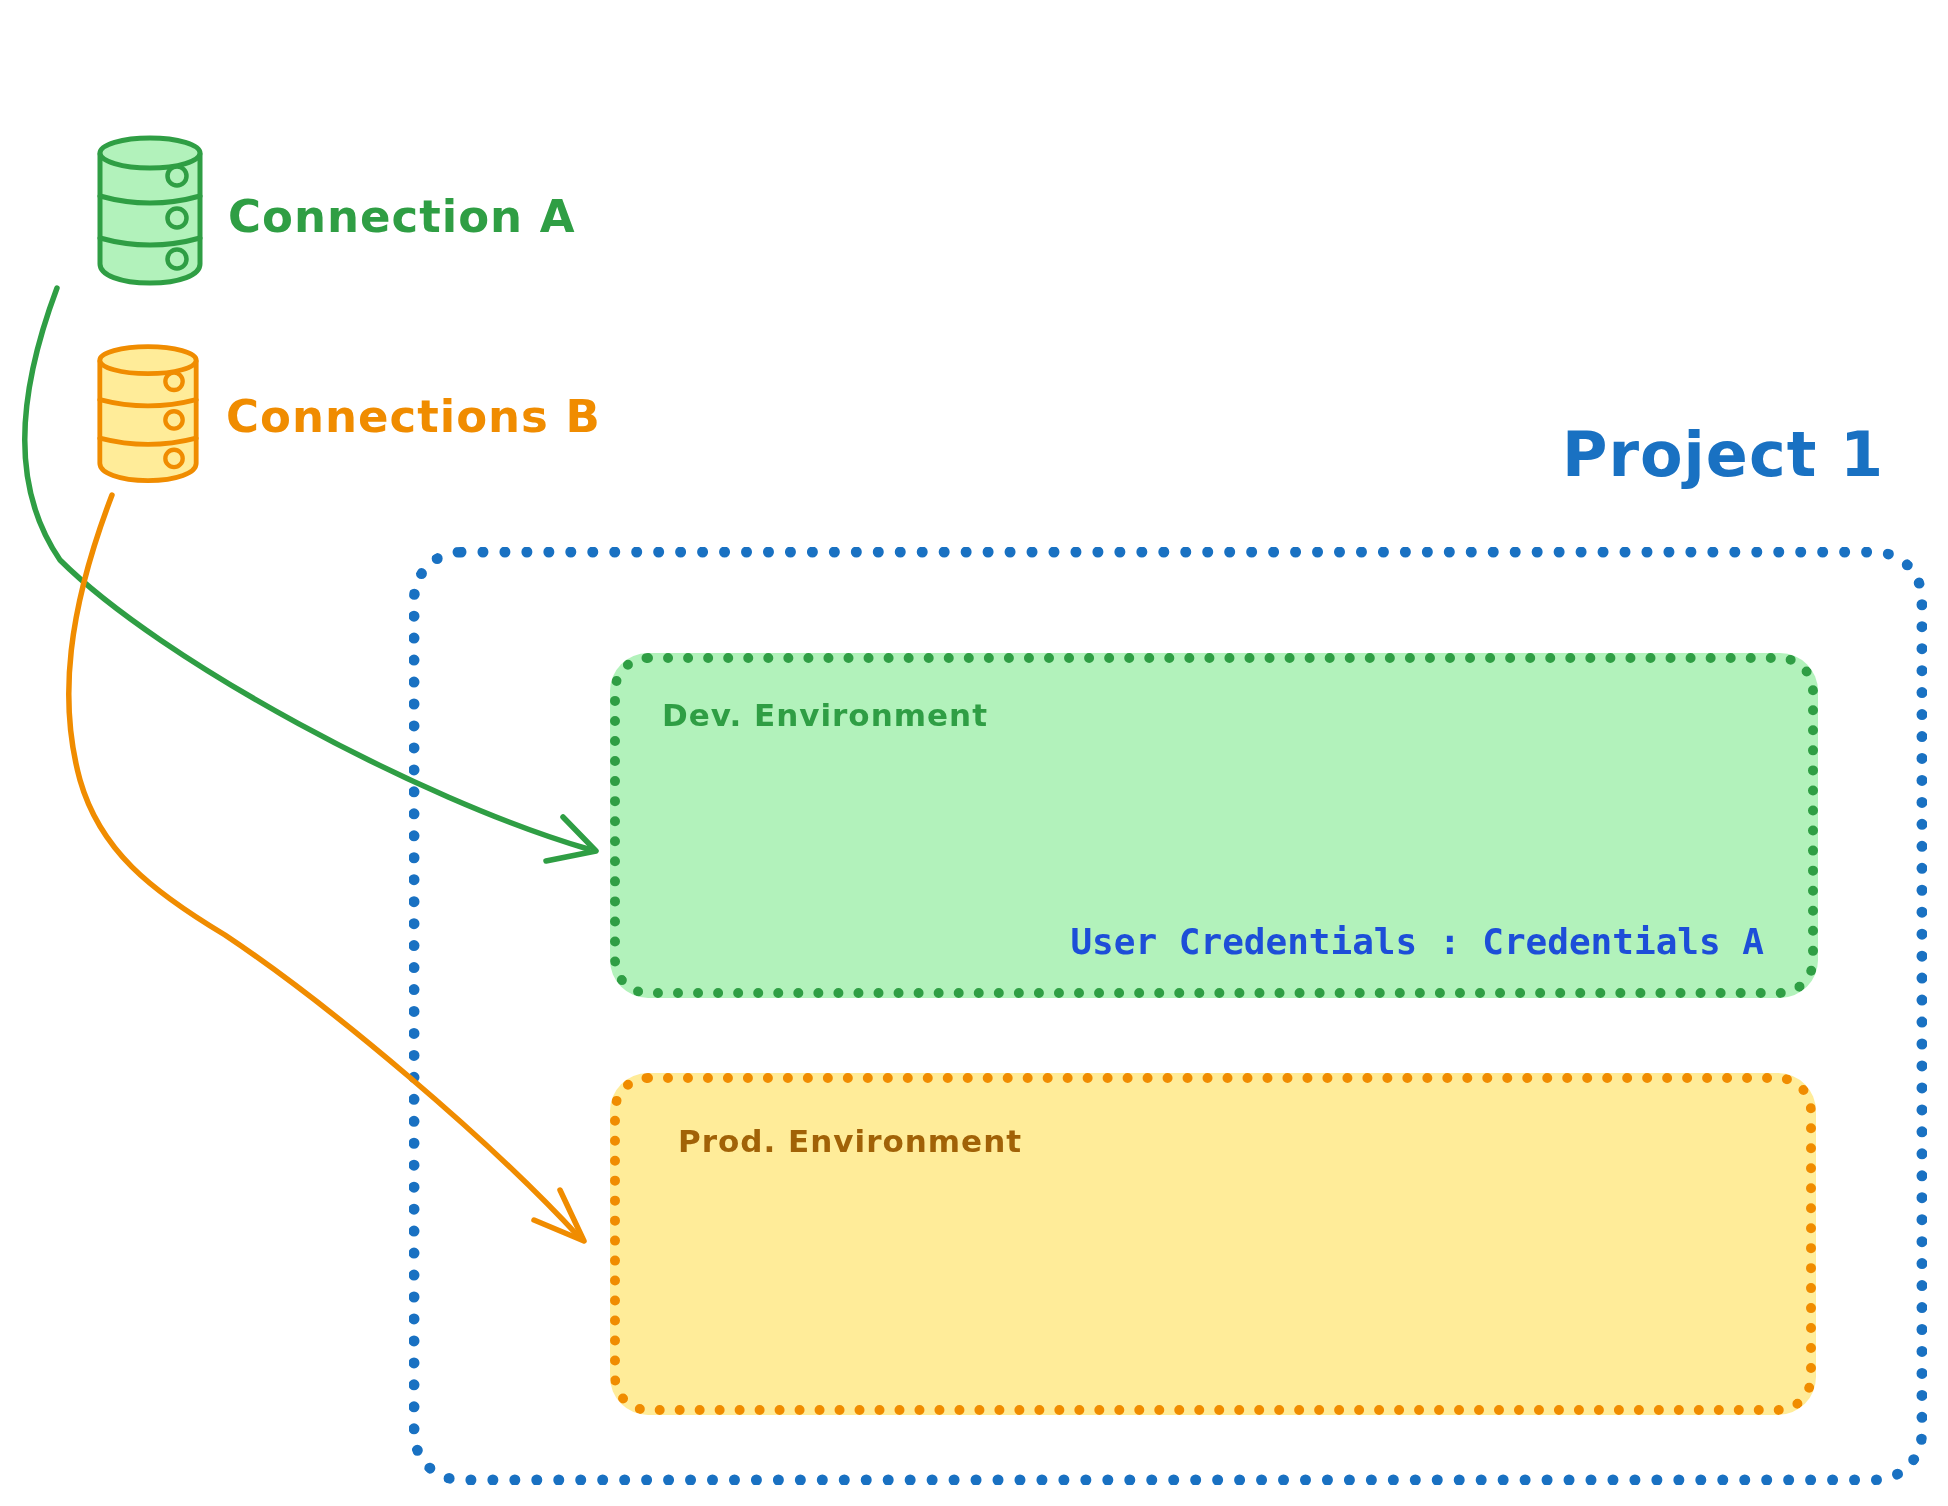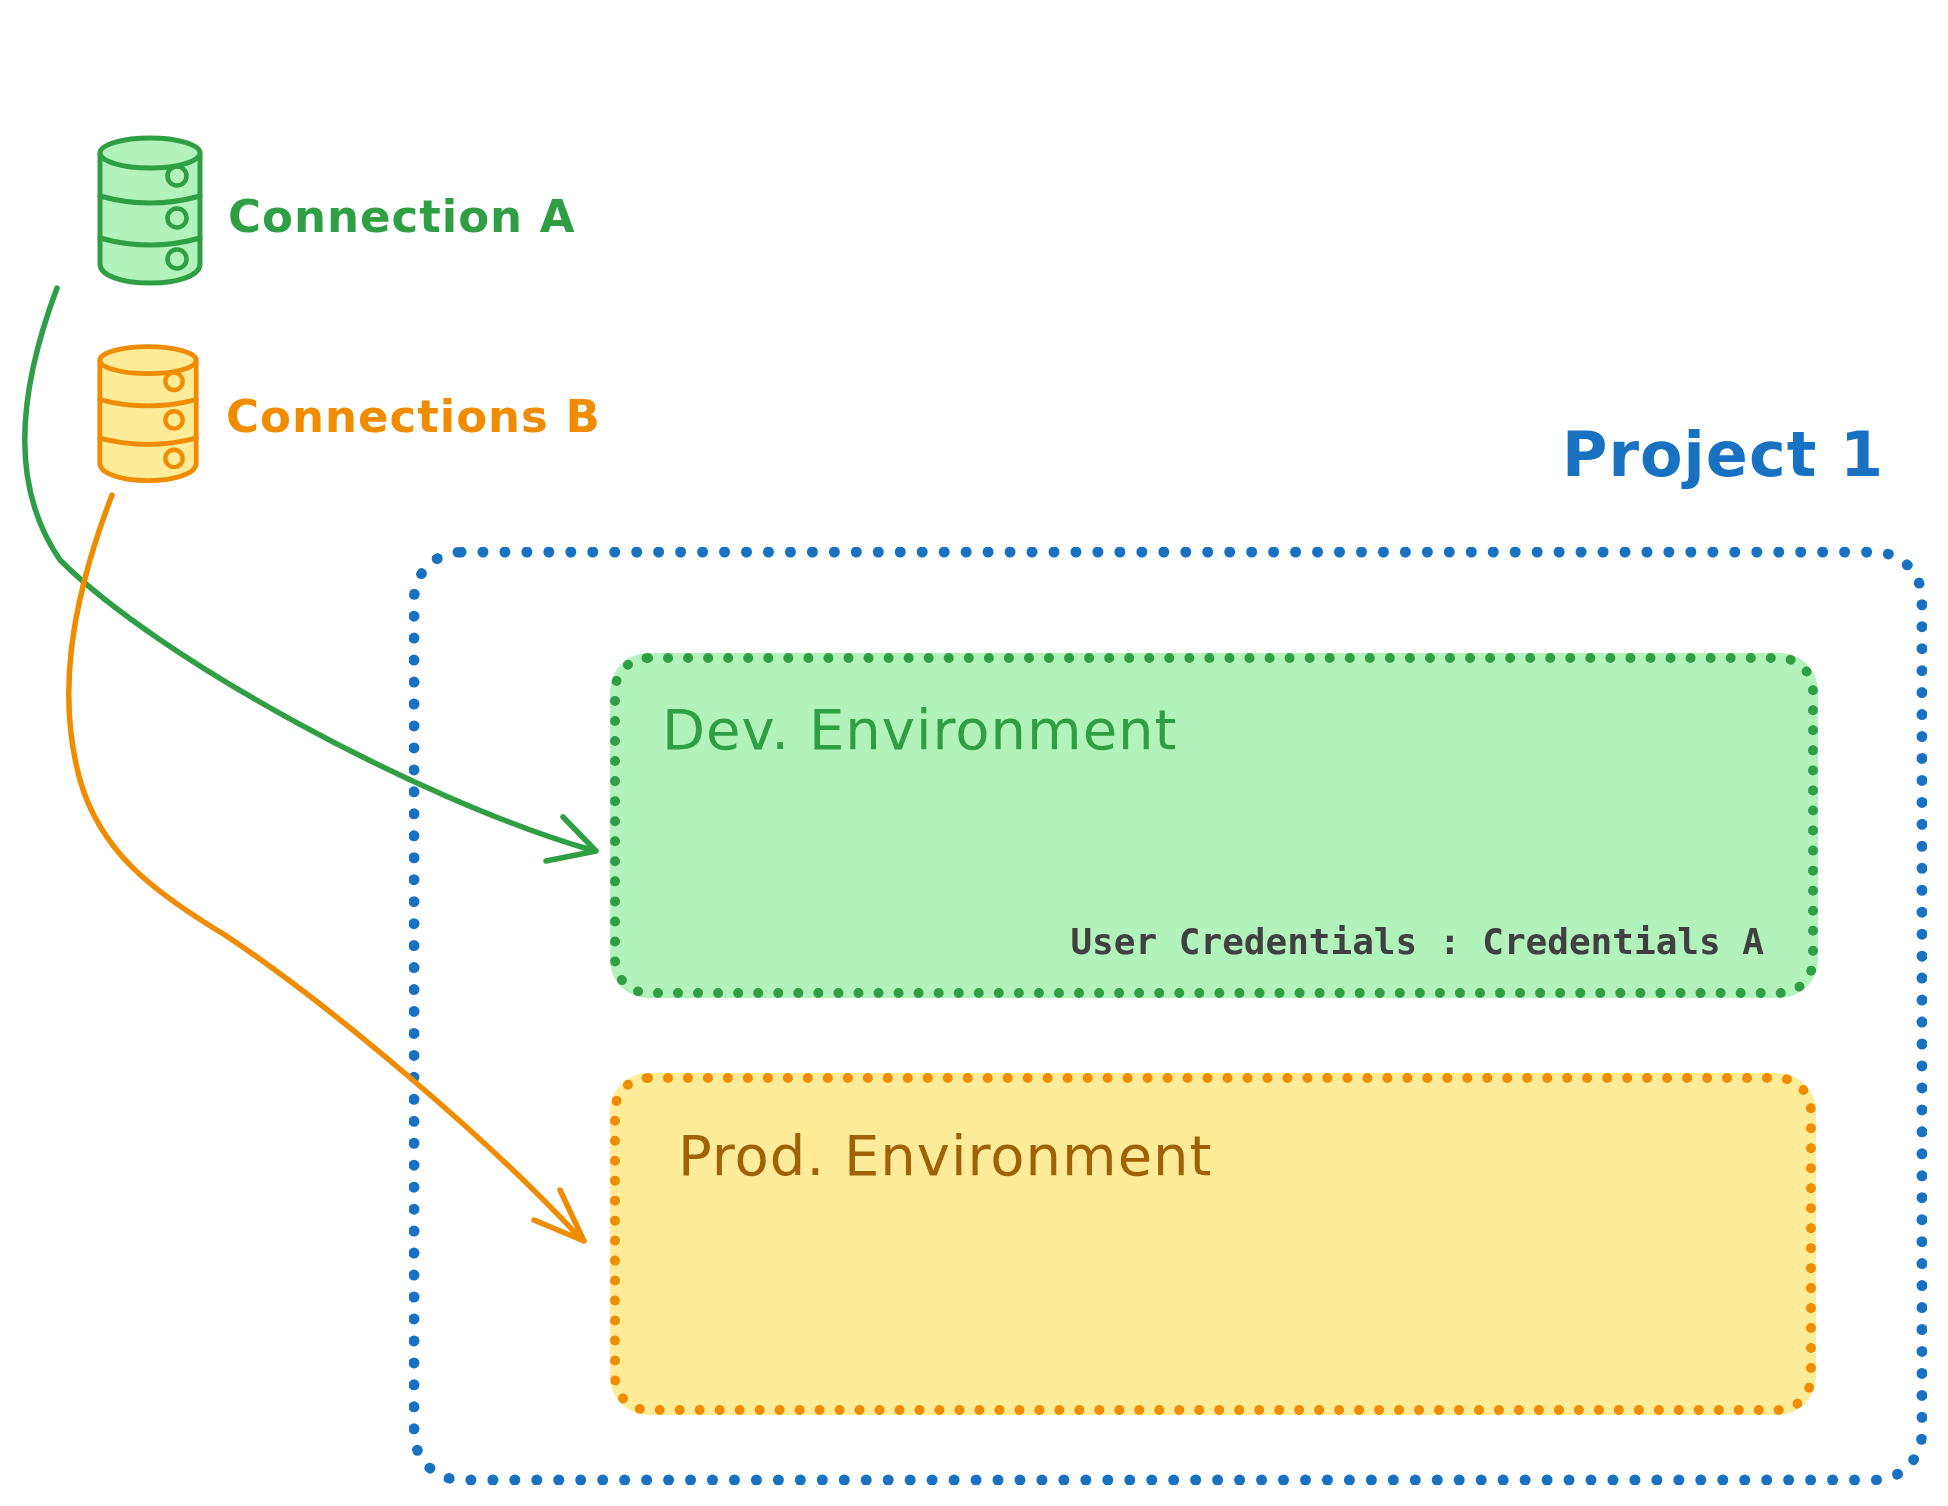--- a/index.html
+++ b/index.html
@@ -72,36 +72,36 @@
     left: 610px;
     top: 1073px;
     width: 1206px;
     height: 342px;
     border: 10px dotted #f08c00;
     background: #ffec99;
   }
 
   .env-title {
     position: absolute;
-    font-size: 56px;
-    font-weight: 400;
+    font-size: 31px;
+    font-weight: 700;
     letter-spacing: 1px;
     white-space: nowrap;
   }
   .env-box.dev  .env-title { left: 42px; top: 34px; color: #2f9e44; }
   .env-box.prod .env-title { left: 58px; top: 40px; color: #a16207; }
 
   .env-cred {
     position: absolute;
     font-family: "DejaVu Sans Mono", "Liberation Mono", monospace;
     font-size: 36px;
     font-weight: 600;
     white-space: nowrap;
   }
-  .env-box.dev  .env-cred { right: 44px; bottom: 26px; color: #404040; }
+  .env-box.dev  .env-cred { right: 44px; bottom: 26px; color: #1d4ed8; }
   .env-box.prod .env-cred { right: 40px; bottom: 16px; color: #f08c00; }
 
   svg { display: block; }
   .overlay {
     left: 0; top: 0;
     pointer-events: none;
   }
 </style>
 </head>
 <body>

